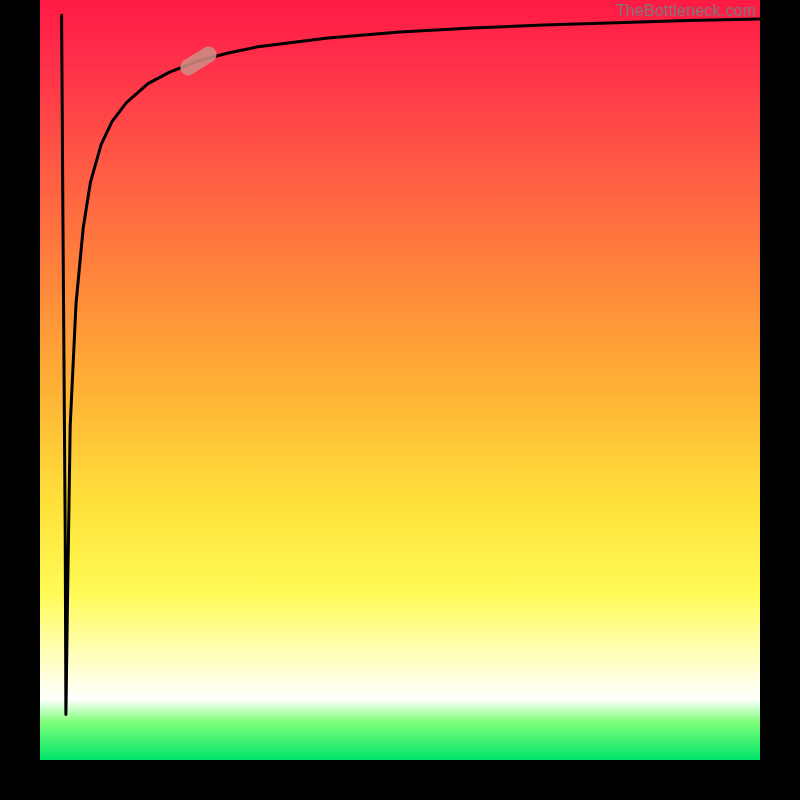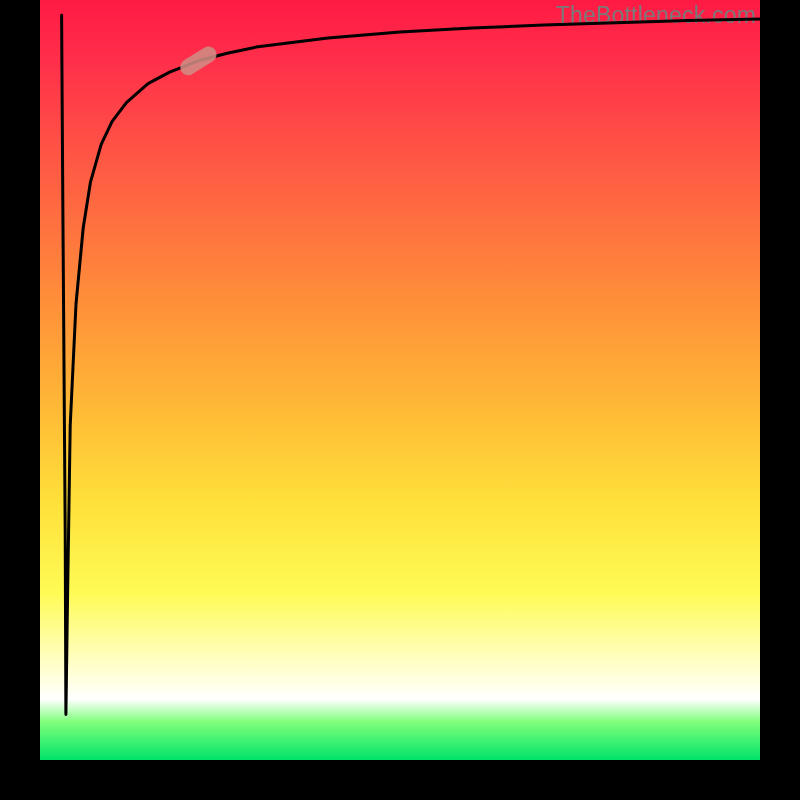--- a/index.html
+++ b/index.html
@@ -49,21 +49,21 @@
       #ffffff 92%,
       #7fff7a 95%,
       #00e36a 100%
     );
   }
   .watermark {
     position: absolute;
     top: 2px;
     right: 44px;
     color: #7a7a7a;
-    font-size: 23px;
+    font-size: 16px;
     font-weight: 500;
     letter-spacing: 0.2px;
     user-select: none;
   }
   svg.curve {
     position: absolute;
     left: 40px; top: 0; right: 40px; bottom: 40px;
     width: 720px;  
     height: 760px; 
     overflow: visible;

